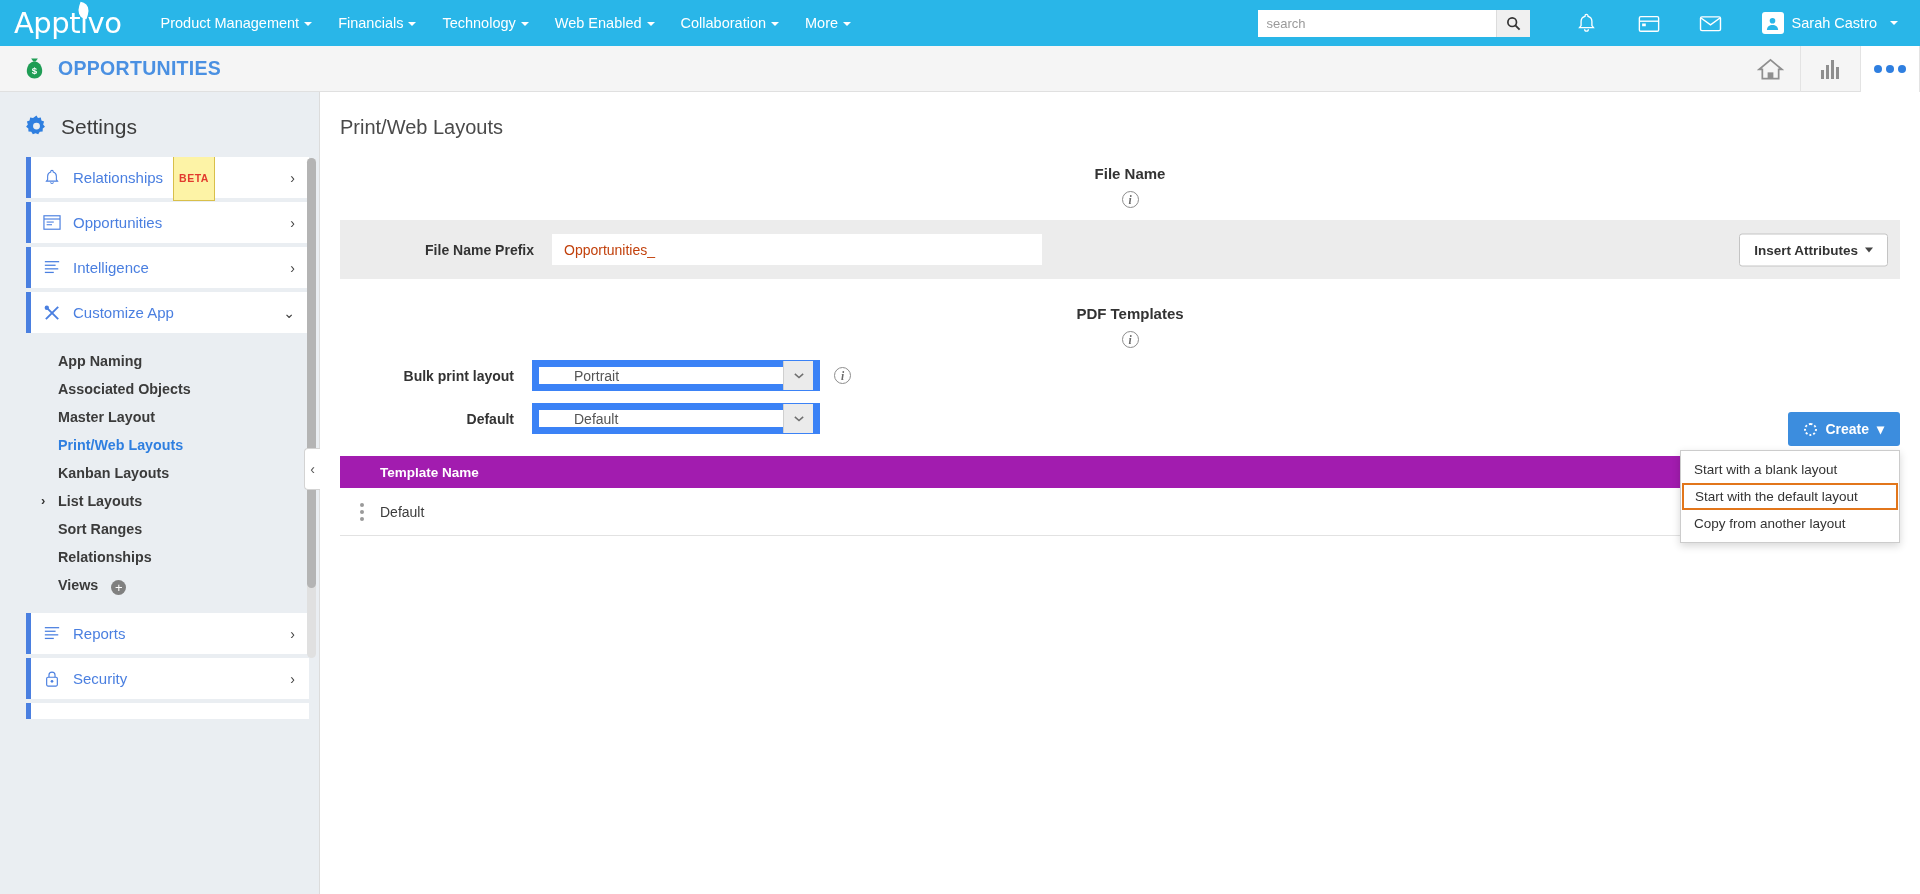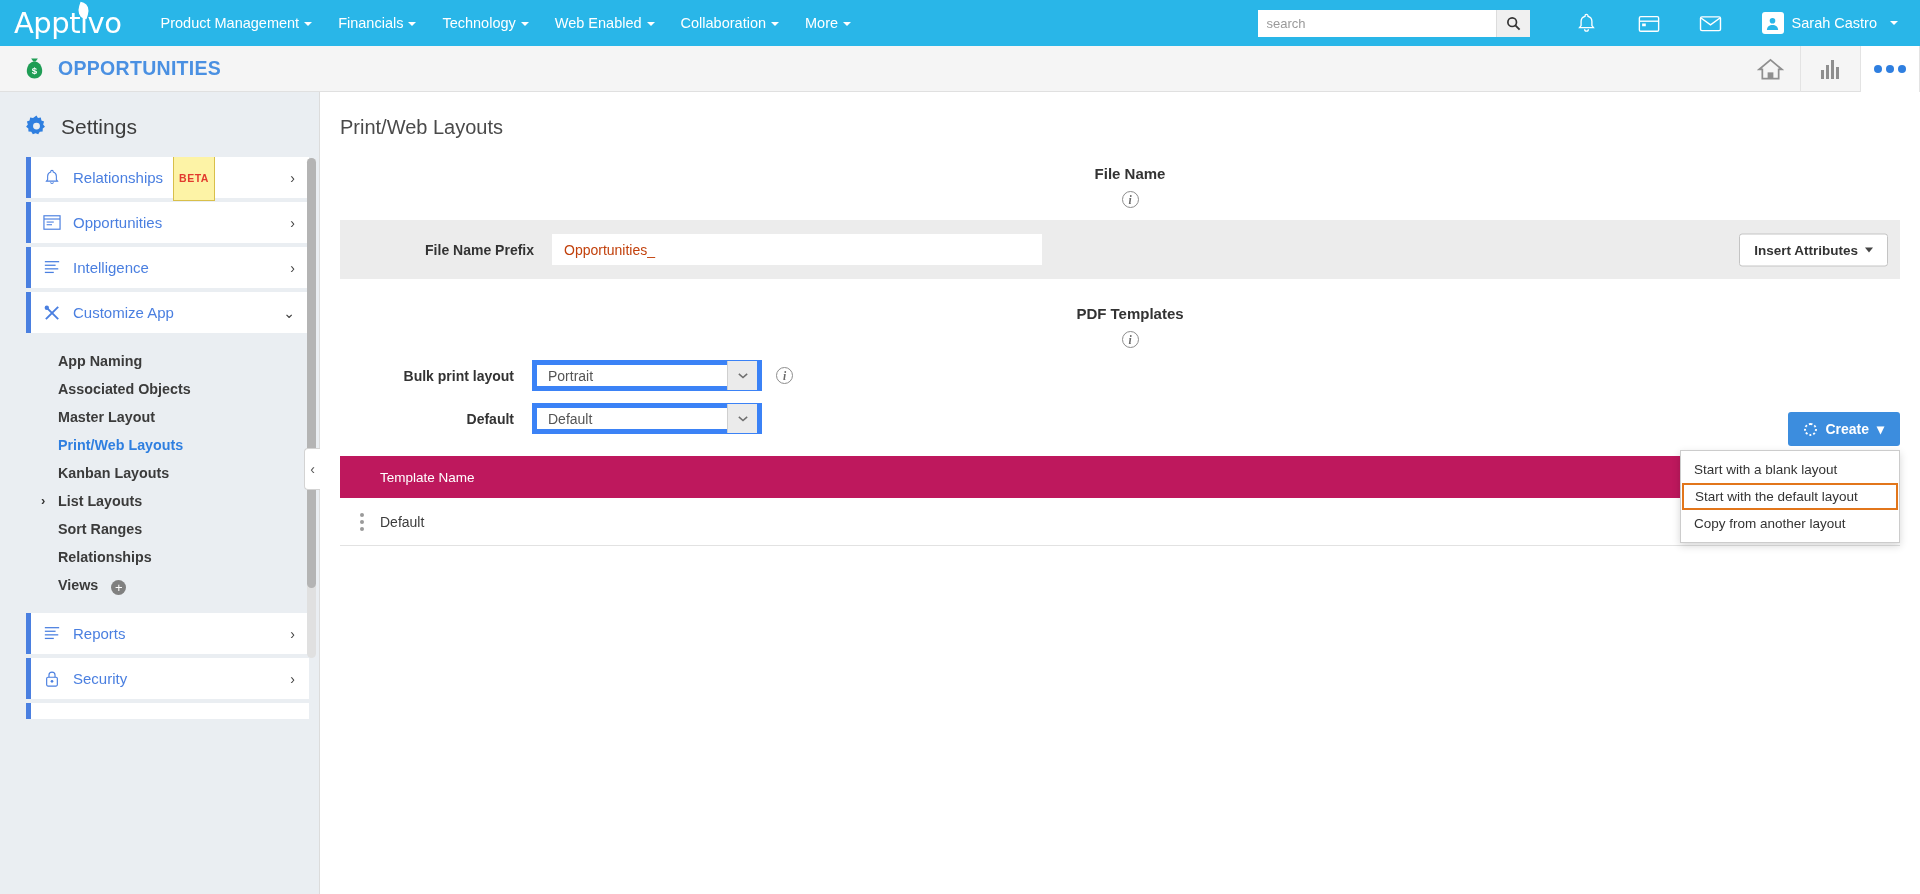--- a/index.html
+++ b/index.html
@@ -198,35 +198,35 @@
   .insert-attr {
     position: absolute; right: 12px; top: 50%; transform: translateY(-50%);
     background: #ffffff; border: 1px solid #c4c4c4; border-radius: 3px;
     font-size: 13.5px; font-weight: bold; color: #333; padding: 8px 14px;
     cursor: pointer; display: flex; align-items: center; gap: 7px;
   }
 
   .pdf-sec { margin-top: 26px; }
   .selrow { display: flex; align-items: center; margin-top: 12px; }
   .selbox {
-    width: 230px; height: 31px; border: 5px solid #3b82f6; background: #fff;
-    display: flex; align-items: center; cursor: pointer;
+    width: 288px; height: 31px; border: 7px solid #3b82f6; background: #fff;
+    display: flex; align-items: center; cursor: pointer; padding-left: 24px;
   }
   .selbox .val { flex: 1; font-size: 14px; color: #555; padding-left: 11px; }
   .selbox .arrow {
     width: 30px; height: 29px; background: #ebebeb; border-left: 1px solid #cfcfcf;
     display: flex; align-items: center; justify-content: center;
   }
   .row-info { margin-left: 14px; }
 
   
   .tablewrap { margin: 22px 20px 0 20px; position: relative; }
   .thead {
-    background: #be185d; height: 42px; display: flex; align-items: center;
-    color: #ffffff; font-size: 13.5px; font-weight: normal;
+    background: #a21caf; height: 32px; display: flex; align-items: center;
+    color: #ffffff; font-size: 13.5px; font-weight: bold;
   }
   .th-name { padding-left: 40px; flex: 1; }
   .th-enabled { width: 190px; padding-right: 4px; }
   .trow {
     height: 48px; display: flex; align-items: center;
     border-bottom: 1px solid #e2e2e2; background: #ffffff;
   }
   .kebab {
     width: 40px; display: flex; flex-direction: column; align-items: center;
     gap: 3px; cursor: pointer; padding-left: 4px;

